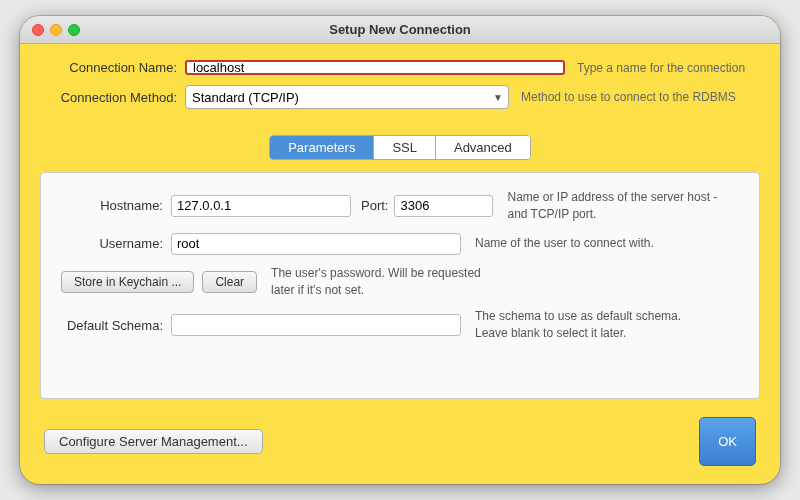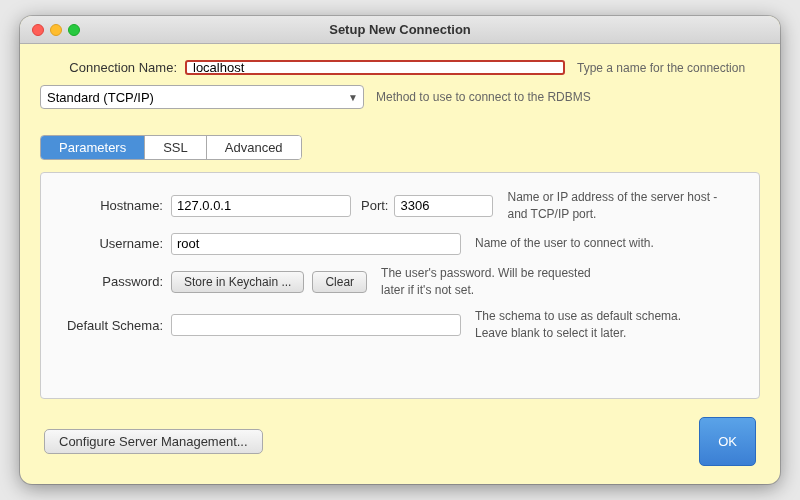--- a/index.html
+++ b/index.html
@@ -9,22 +9,22 @@
       background: #e8e8e8;
       width: 800px;
       height: 500px;
       display: flex;
       align-items: center;
       justify-content: center;
       overflow: hidden;
     }
     .window {
       width: 760px;
-      background: #fef9c3;
-      border-radius: 12px;
+      background: #fde047;
+      border-radius: 20px;
       box-shadow: 0 4px 20px rgba(0,0,0,0.4), 0 0 0 1px rgba(0,0,0,0.2);
       overflow: hidden;
       display: flex;
       flex-direction: column;
     }
     .titlebar {
       background: linear-gradient(to bottom, #e8e8e8, #d4d4d4);
       height: 28px;
       display: flex;
       align-items: center;
@@ -110,20 +110,21 @@
       position: absolute;
       right: 6px;
       top: 50%;
       transform: translateY(-50%);
       pointer-events: none;
       color: #555;
       font-size: 10px;
     }
     .tabs-row {
       display: flex;
+      justify-content: center;
       margin: 26px 0 12px;
     }
     .tabs-container {
       display: flex;
       border: 1px solid #aaa;
       border-radius: 4px;
       overflow: hidden;
       background: white;
     }
     .tab {
@@ -269,20 +270,21 @@
 
     <div class="form-row">
       <span class="form-label">Connection Name:</span>
       <div class="form-control-area">
         <input type="text" class="connection-name-input" value="localhost" style="">
         <span class="hint-text">Type a name for the connection</span>
       </div>
     </div>
 
     <div class="form-row">
+      <span class="form-label">Connection Method:</span>
       <div class="form-control-area">
         <div class="method-select-wrapper">
           <select class="method-select">
             <option>Standard (TCP/IP)</option>
             <option>Standard (TCP/IP) with SSH</option>
             <option>Local Socket/Pipe</option>
           </select>
           <span class="select-arrow">▼</span>
         </div>
         <span class="hint-text">Method to use to connect to the RDBMS</span>
@@ -307,21 +309,20 @@
         <span class="panel-hint">Name or IP address of the server host - and TCP/IP port.</span>
       </div>
 
       <div class="panel-row">
         <span class="panel-label">Username:</span>
         <input type="text" class="panel-input username-input" value="root" style="">
         <span class="panel-hint">Name of the user to connect with.</span>
       </div>
 
       <div class="panel-row">
-        <span class="panel-label">Password:</span>
         <div class="password-buttons">
           <button class="btn-keychain">Store in Keychain ...</button>
           <button class="btn-clear">Clear</button>
         </div>
         <span class="panel-hint">The user's password. Will be requested later if it's not set.</span>
       </div>
 
       <div class="panel-row">
         <span class="panel-label">Default Schema:</span>
         <input type="text" class="panel-input default-schema-input" style="">

